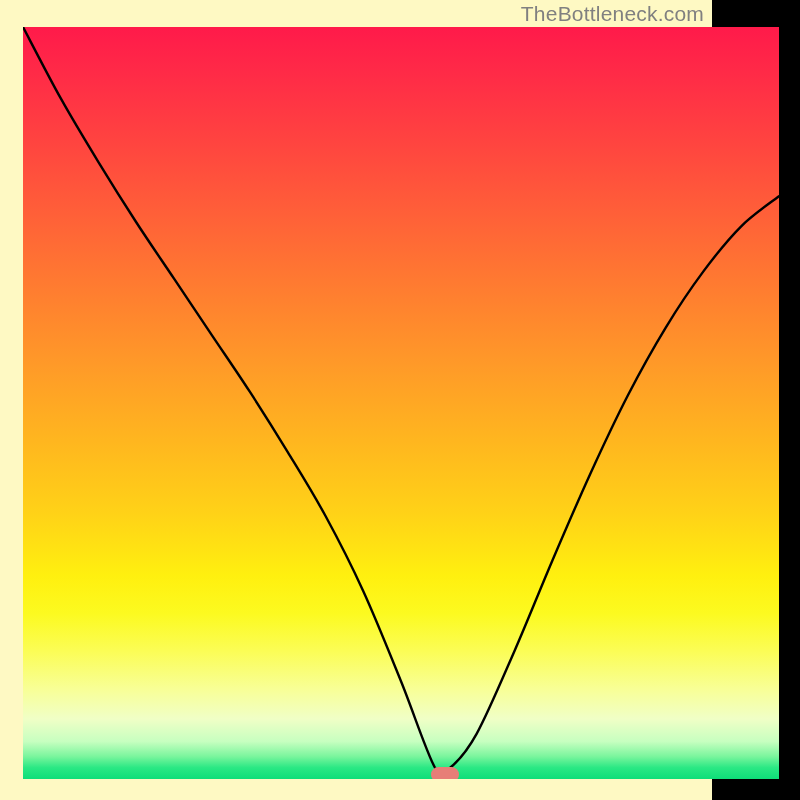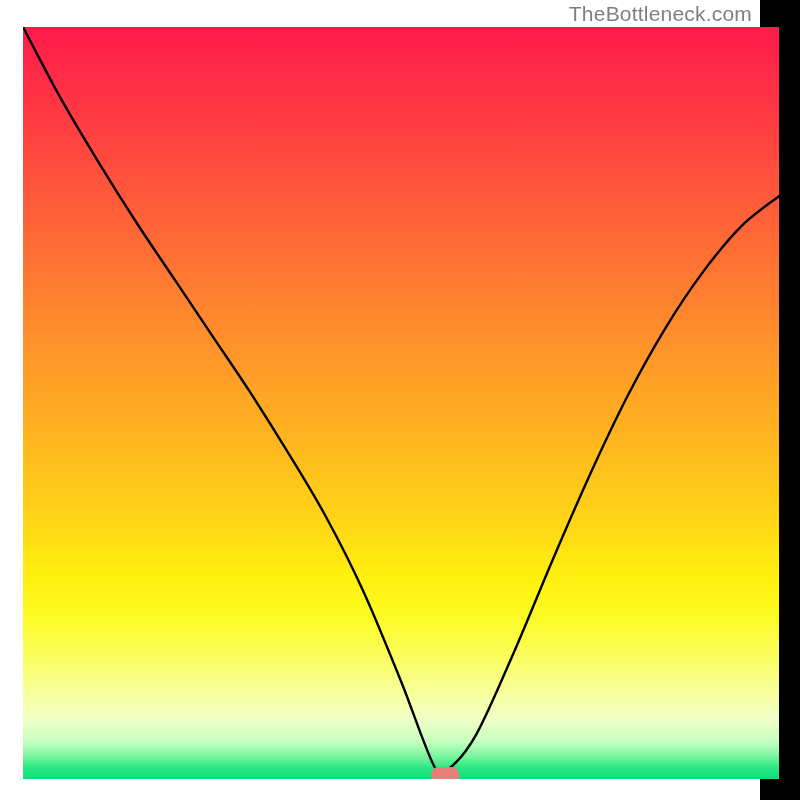--- a/index.html
+++ b/index.html
@@ -8,22 +8,21 @@
     width: 800px;
     height: 800px;
     background: #000;
     overflow: hidden;
     font-family: Arial, Helvetica, sans-serif;
   }
   .frame {
     position: relative;
     width: 712px;
     height: 800px;
-    background: #ffffff;
-    padding-left: 48px;
+    background: #fef9c3;
   }
   .watermark {
     position: absolute;
     top: 2px;
     right: 8px;
     color: #808080;
     font-size: 21px;
     font-weight: 400;
     letter-spacing: 0.2px;
   }

